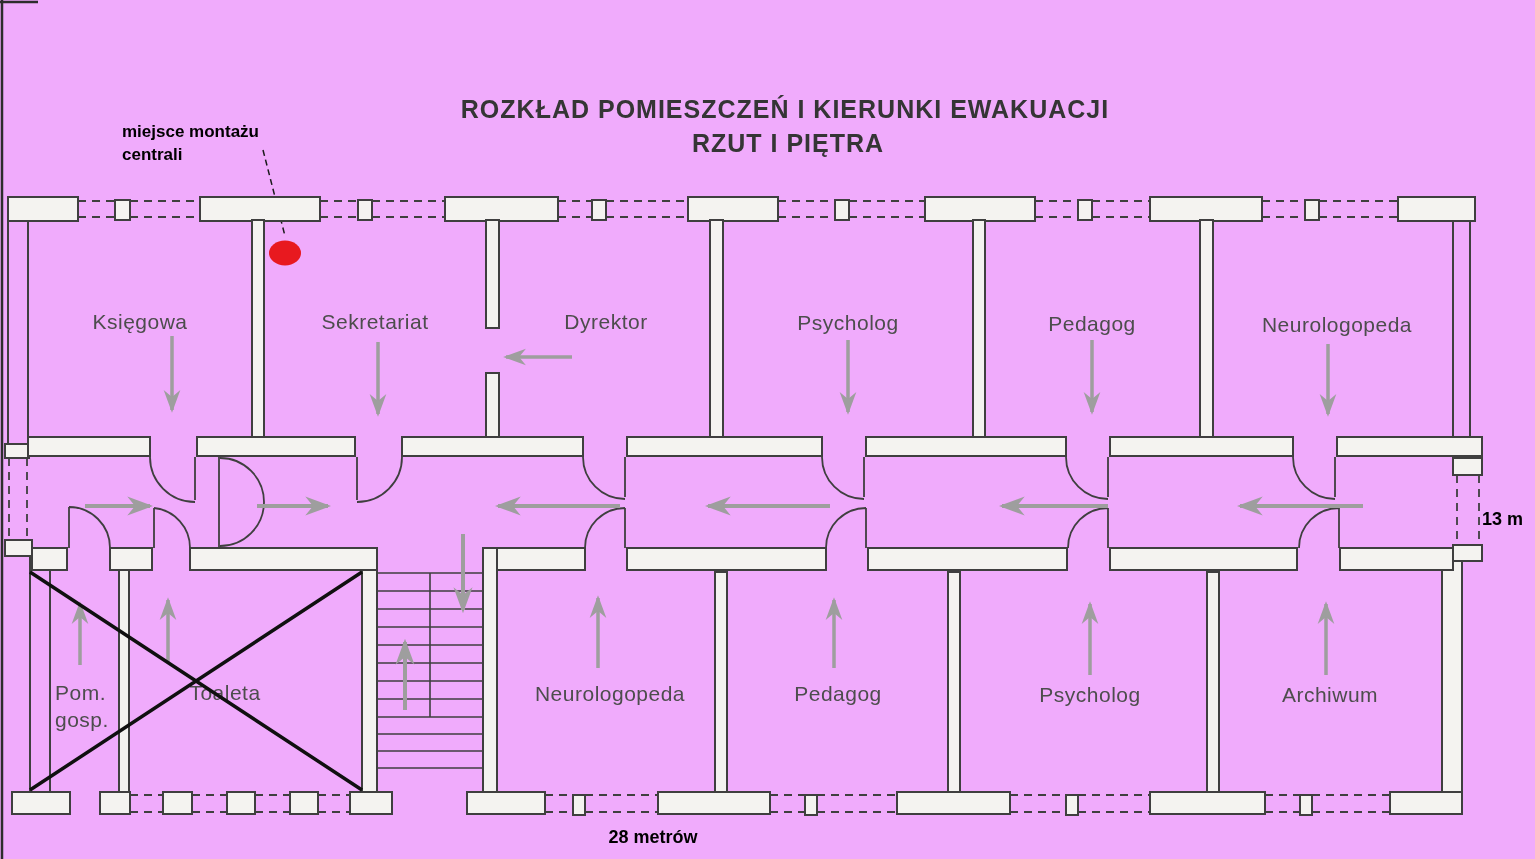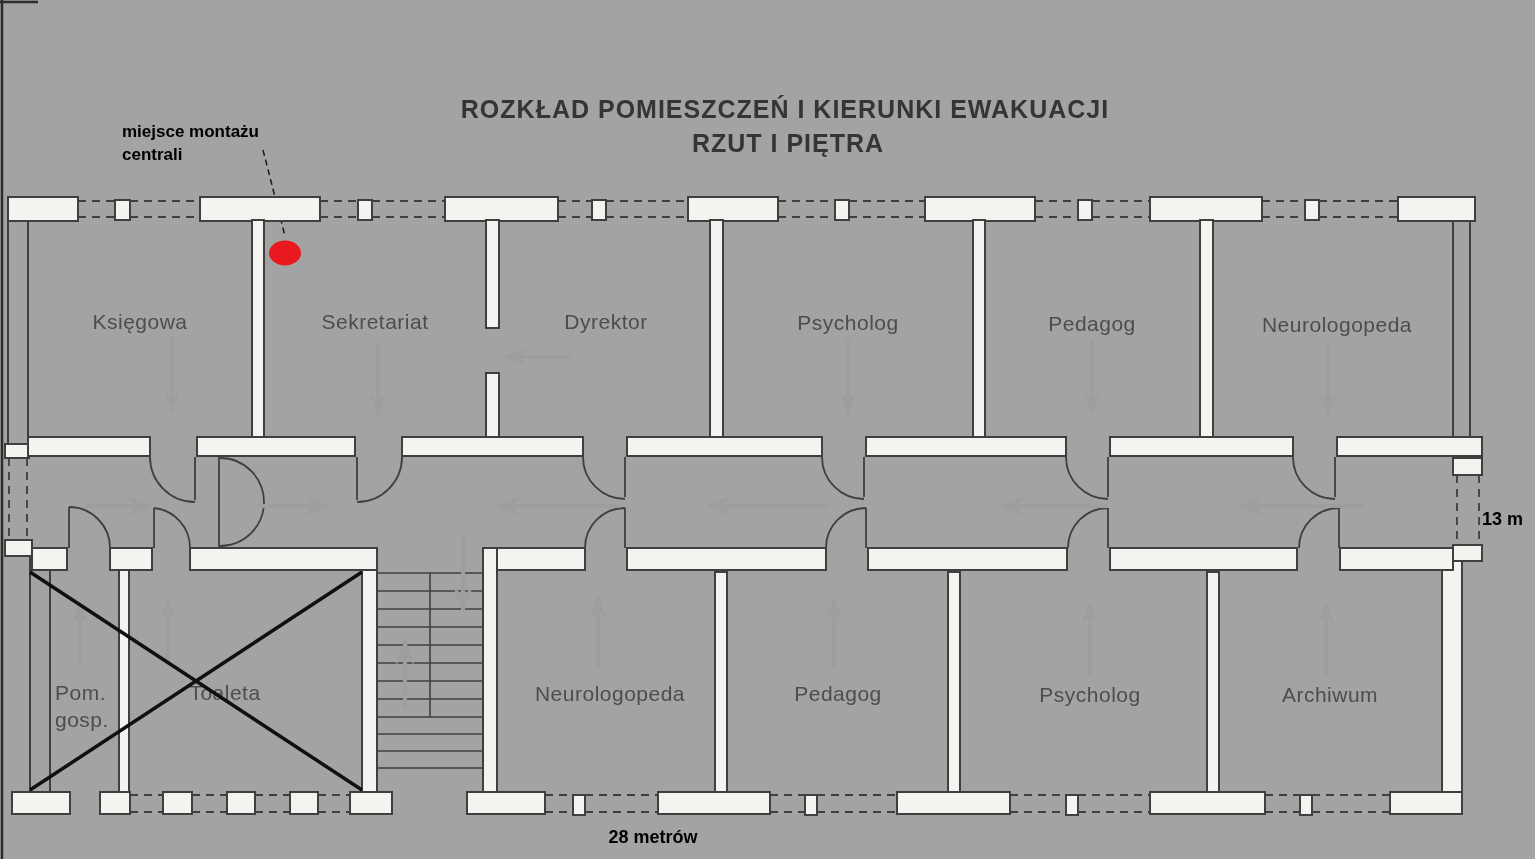--- a/index.html
+++ b/index.html
@@ -1,16 +1,16 @@
 <!DOCTYPE html>
 <html><head>
 <meta charset="utf-8">
 <style>
   html,body{margin:0;padding:0;background:#f4f3f0;}
-  .page{position:relative;width:1535px;height:859px;background:#a3a3a3;overflow:hidden;
+  .page{position:relative;width:1535px;height:859px;background:#f0abfc;overflow:hidden;
         font-family:"Liberation Sans",sans-serif;}
   svg{position:absolute;left:0;top:0;}
   text{font-family:"Liberation Sans",sans-serif;}
   .room-label{font-size:21px;fill:#4d4d4d;letter-spacing:.5px;}
   .title-text{font-size:25px;font-weight:bold;fill:#353535;letter-spacing:1px;}
   .overlay-text{font-size:17px;font-weight:bold;fill:#000;}
   .dim-text{font-size:18px;font-weight:bold;fill:#000;}
   .wall{stroke:#3f3f3f;stroke-width:2;fill:#f4f3f0;}
   .wline{stroke:#3f3f3f;stroke-width:2;fill:none;}
   .wdash{stroke:#3f3f3f;stroke-width:1.8;fill:none;stroke-dasharray:8 6;}

